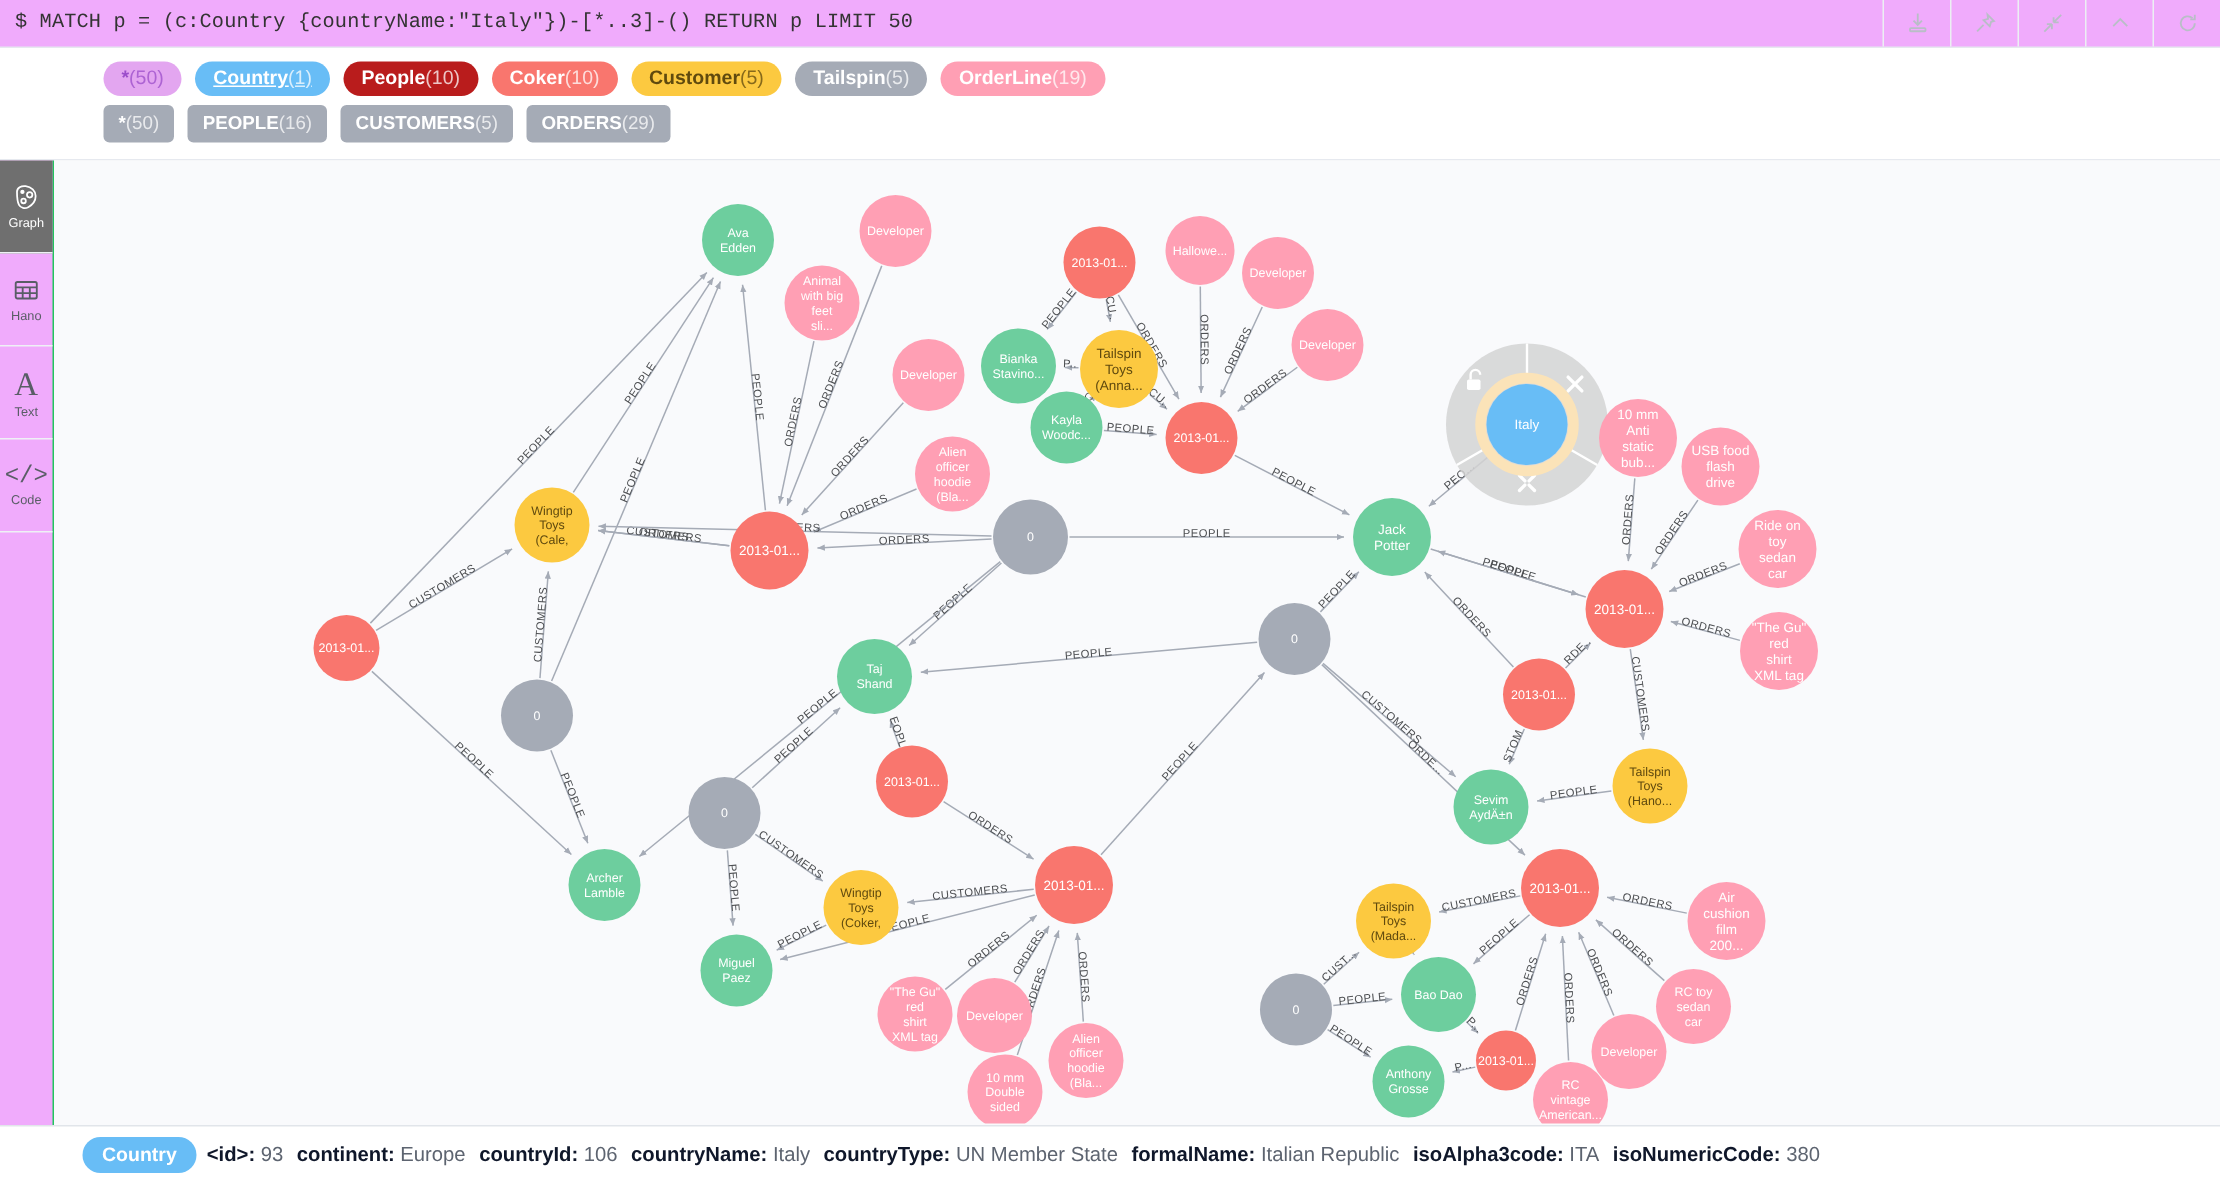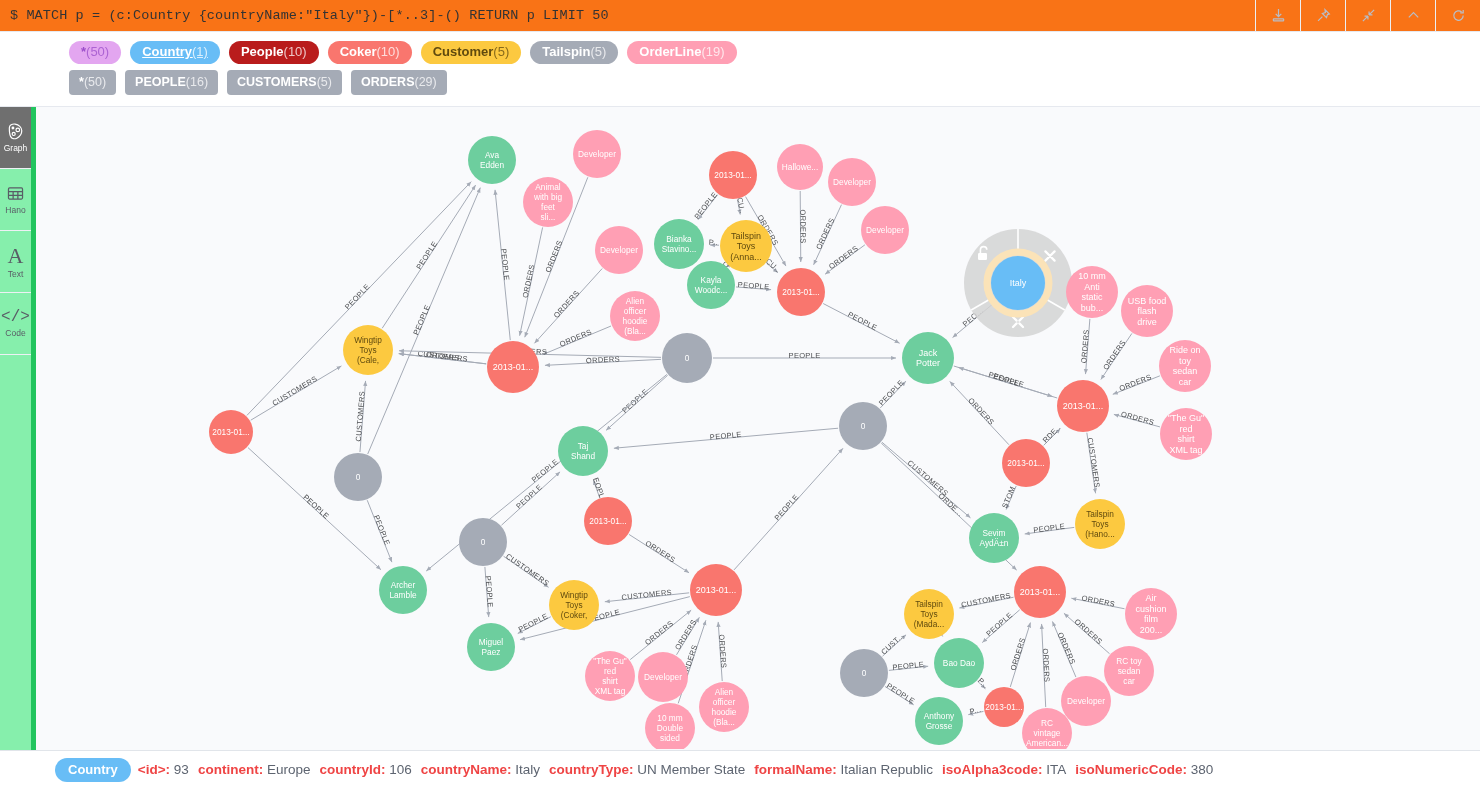--- a/index.html
+++ b/index.html
@@ -6,21 +6,21 @@
   html, body {
     width: 1480px; height: 788px;
     font-family: "Liberation Sans", sans-serif;
     background: #fff; overflow: hidden;
   }
   #app { position: relative; width: 1480px; height: 788px; display: flex; flex-direction: column; }
 
   
   .querybar {
     height: 32px; min-height: 32px; display: flex; align-items: center;
-    border-bottom: 1px solid #e6e9ef; background: #f97316;
+    border-bottom: 1px solid #e6e9ef; background: #f0abfc;
   }
   .query-text {
     flex: 1; padding-left: 10px;
     font-family: "Liberation Mono", "DejaVu Sans Mono", monospace;
     font-size: 13.5px; color: #333; white-space: nowrap; letter-spacing: .1px;
   }
   .qb-icons { display: flex; height: 100%; align-items: stretch; }
   .qb-icon {
     width: 45px; display: flex; align-items: center; justify-content: center;
     border-left: 1px solid #eceff3; color: #b9bec7; cursor: pointer;
@@ -35,21 +35,21 @@
     font-size: 13px; line-height: 14px; white-space: nowrap; cursor: pointer;
     font-weight: bold;
   }
   .pill .cnt { font-weight: normal; opacity: .75; }
   .pill.rel { border-radius: 4px; background: #a5abb6; color: #fff; font-size: 12.5px; padding: 5px 10px 6px 10px; }
 
   
   .body-row { flex: 1; display: flex; min-height: 0; }
 
   
-  .sidebar { width: 36px; min-width: 36px; background: #86efac; border-right: 5px solid #22c55e; }
+  .sidebar { width: 36px; min-width: 36px; background: #f0abfc; border-right: 1px solid #22c55e; }
   .sb-item {
     height: 62px; display: flex; flex-direction: column; align-items: center; justify-content: center;
     gap: 3px; color: #595d66; cursor: pointer; border-bottom: 1px solid #eef1f5;
   }
   .sb-item.active { background: #6f6f6f; color: #fff; }
   .sb-label { font-size: 8.5px; line-height: 9px; }
 
   
   .canvas { position: relative; flex: 1; background: #f9fafc; overflow: hidden; }
   #graph { position: absolute; inset: 0; }
@@ -58,21 +58,21 @@
   .statusbar {
     height: 38px; min-height: 38px; display: flex; align-items: center; gap: 7px;
     padding-left: 55px; border-top: 1px solid #e1e5ea; background: #fff;
     font-size: 13.5px; color: #444;
   }
   .lbl-chip {
     background: #68bdf6; color: #fff; border-radius: 13px;
     padding: 4px 13px 5px 13px; font-size: 13px; font-weight: bold;
   }
   .prop { white-space: nowrap; }
-  .prop .k { font-weight: bold; color: #ef4444; }
+  .prop .k { font-weight: bold; color: #0f172a; }
   .prop .v { color: #5d6470; }
 </style>
 </head>
 <body>
 
 <div id="app">
 
   <div class="querybar">
     <div class="query-text">
       <span>$</span>

